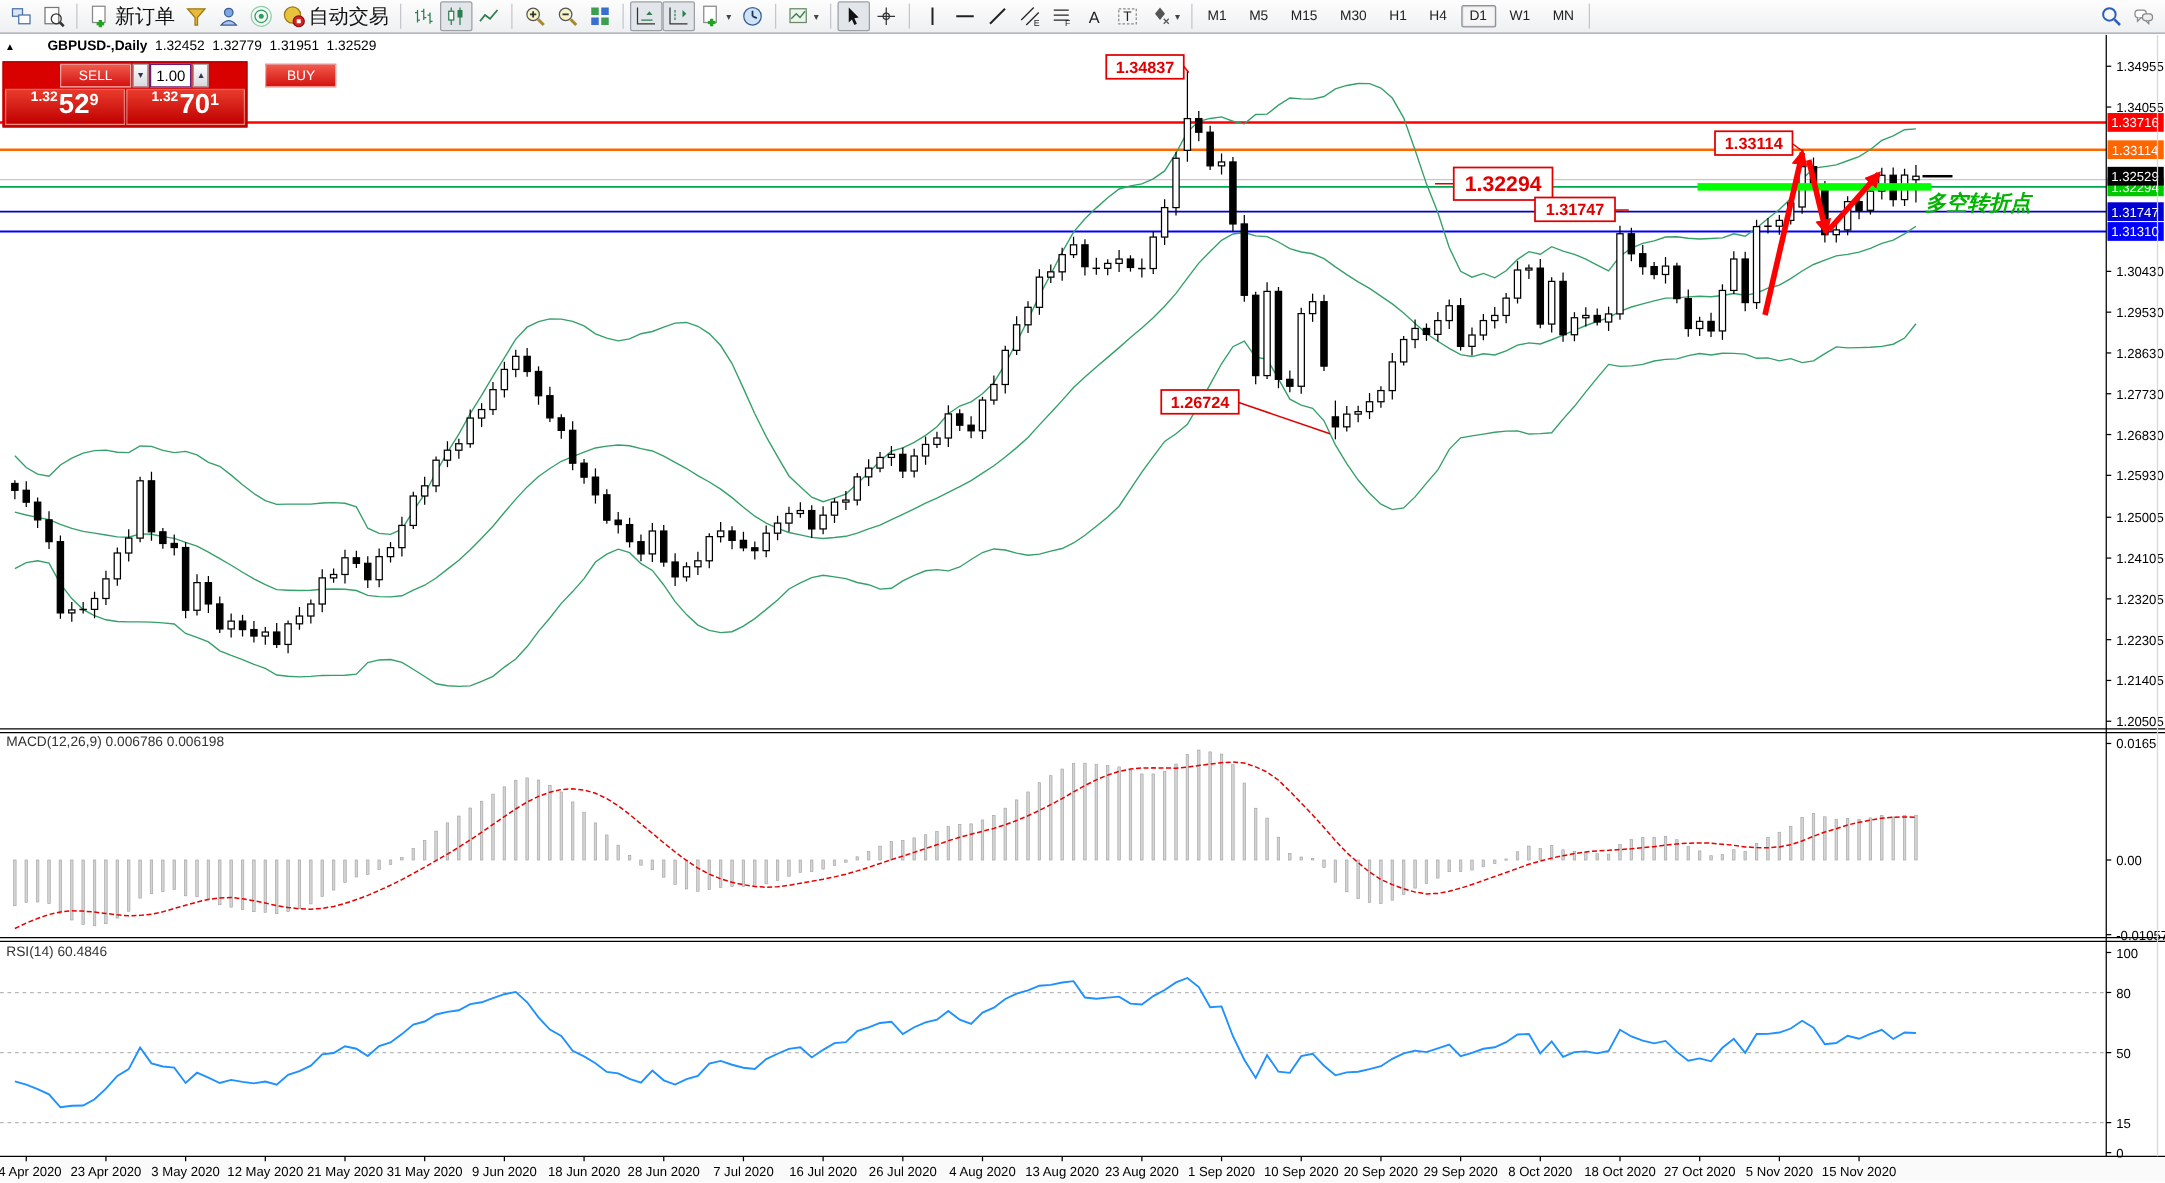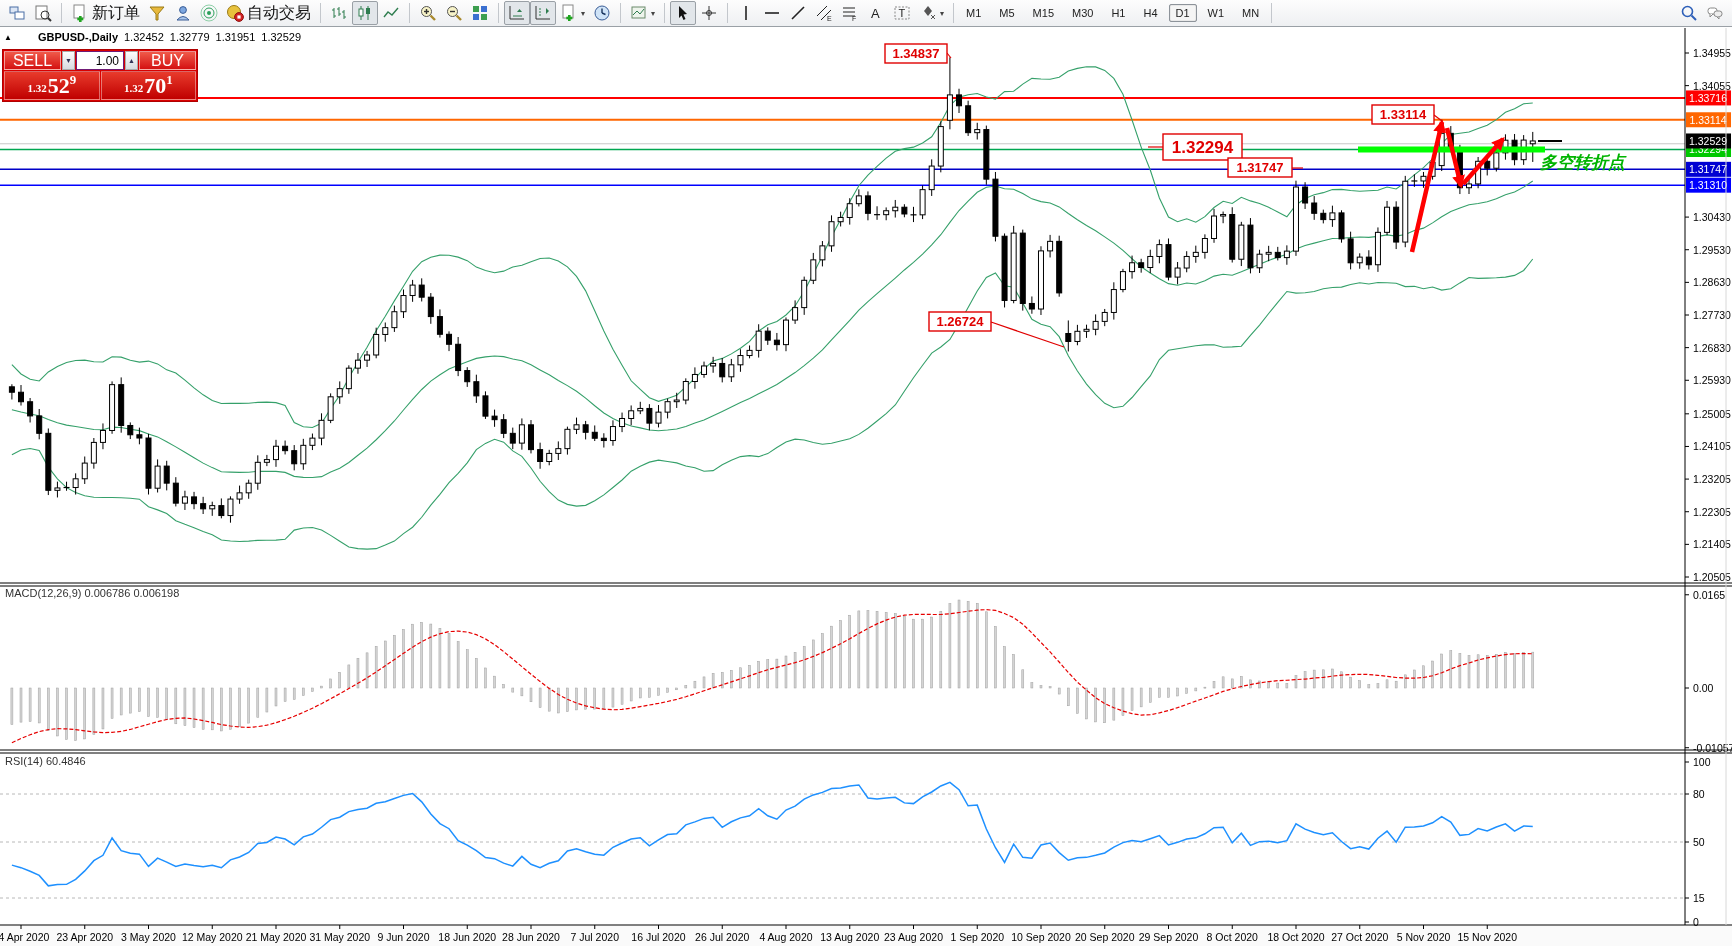--- a/index.html
+++ b/index.html
@@ -14,25 +14,25 @@
   .tf.selected{background:#f5f5f5;border-color:#8d939a;box-shadow:inset 0 0 1px #777;}
   .caret{font-size:8px;color:#444;}
   .spacer{flex:1 1 auto;}
   
   #quoteline{position:absolute;left:4px;top:31px;font-size:11px;color:#000;z-index:20;display:flex;gap:6px;align-items:center;}
   #quoteline .tri{font-size:8px;}
   #quoteline b{font-weight:bold;margin-left:20px;}
   
   #tradepanel{position:absolute;left:2px;top:49px;width:196px;z-index:25;border:1px solid #b00000;background:#d90000;padding:1px;box-sizing:border-box;}
   #tp-top{display:flex;height:19px;gap:1px;}
-  .tp-btn{flex:0 0 57px;background:linear-gradient(#f05a4a,#d41111);color:#fff;font-size:16px;display:flex;align-items:center;justify-content:center;border:1px solid #ffffff88;box-sizing:border-box;}
+  .tp-btn{flex:0 0 57px;background:linear-gradient(#f05a4a,#d41111);color:#fff;font-size:11px;display:flex;align-items:center;justify-content:center;border:1px solid #ffffff88;box-sizing:border-box;margin-left:44px;}
   .tp-spin{flex:0 0 13px;background:linear-gradient(#fdfdfd,#d8dadf);border:1px solid #aaa;display:flex;align-items:center;justify-content:center;font-size:7px;color:#335;box-sizing:border-box;}
   #tp-vol{flex:1 1 auto;background:#fff;border:1px solid #701a75;font-size:12px;text-align:right;padding:0 4px;display:flex;align-items:center;justify-content:flex-end;box-sizing:border-box;}
   #tp-prices{display:flex;margin-top:1px;height:29px;gap:1px;}
-  .tp-price{flex:1 1 50%;background:linear-gradient(#e83b2c,#c00000);color:#fff;display:flex;align-items:flex-end;justify-content:center;padding-bottom:2px;border:1px solid #ffffff66;box-sizing:border-box;font-family:Liberation Serif, serif;}
+  .tp-price{flex:1 1 50%;background:linear-gradient(#e83b2c,#c00000);color:#fff;display:flex;justify-content:center;padding-bottom:2px;border:1px solid #ffffff66;box-sizing:border-box;}
   .tp-price .small{font-size:11px;font-weight:bold;margin:0 1px 3px 0;}
   .tp-price .big{font-size:22px;font-weight:bold;line-height:22px;}
   .tp-price .sup{font-size:13px;font-weight:bold;margin-bottom:9px;}
   
   .ic{width:18px;height:18px;display:inline-block;}
   svg text{font-family:"Liberation Sans",sans-serif;}
   #chartsvg{position:absolute;left:0;top:0;z-index:10;}
 </style>
 </head>
 <body>

